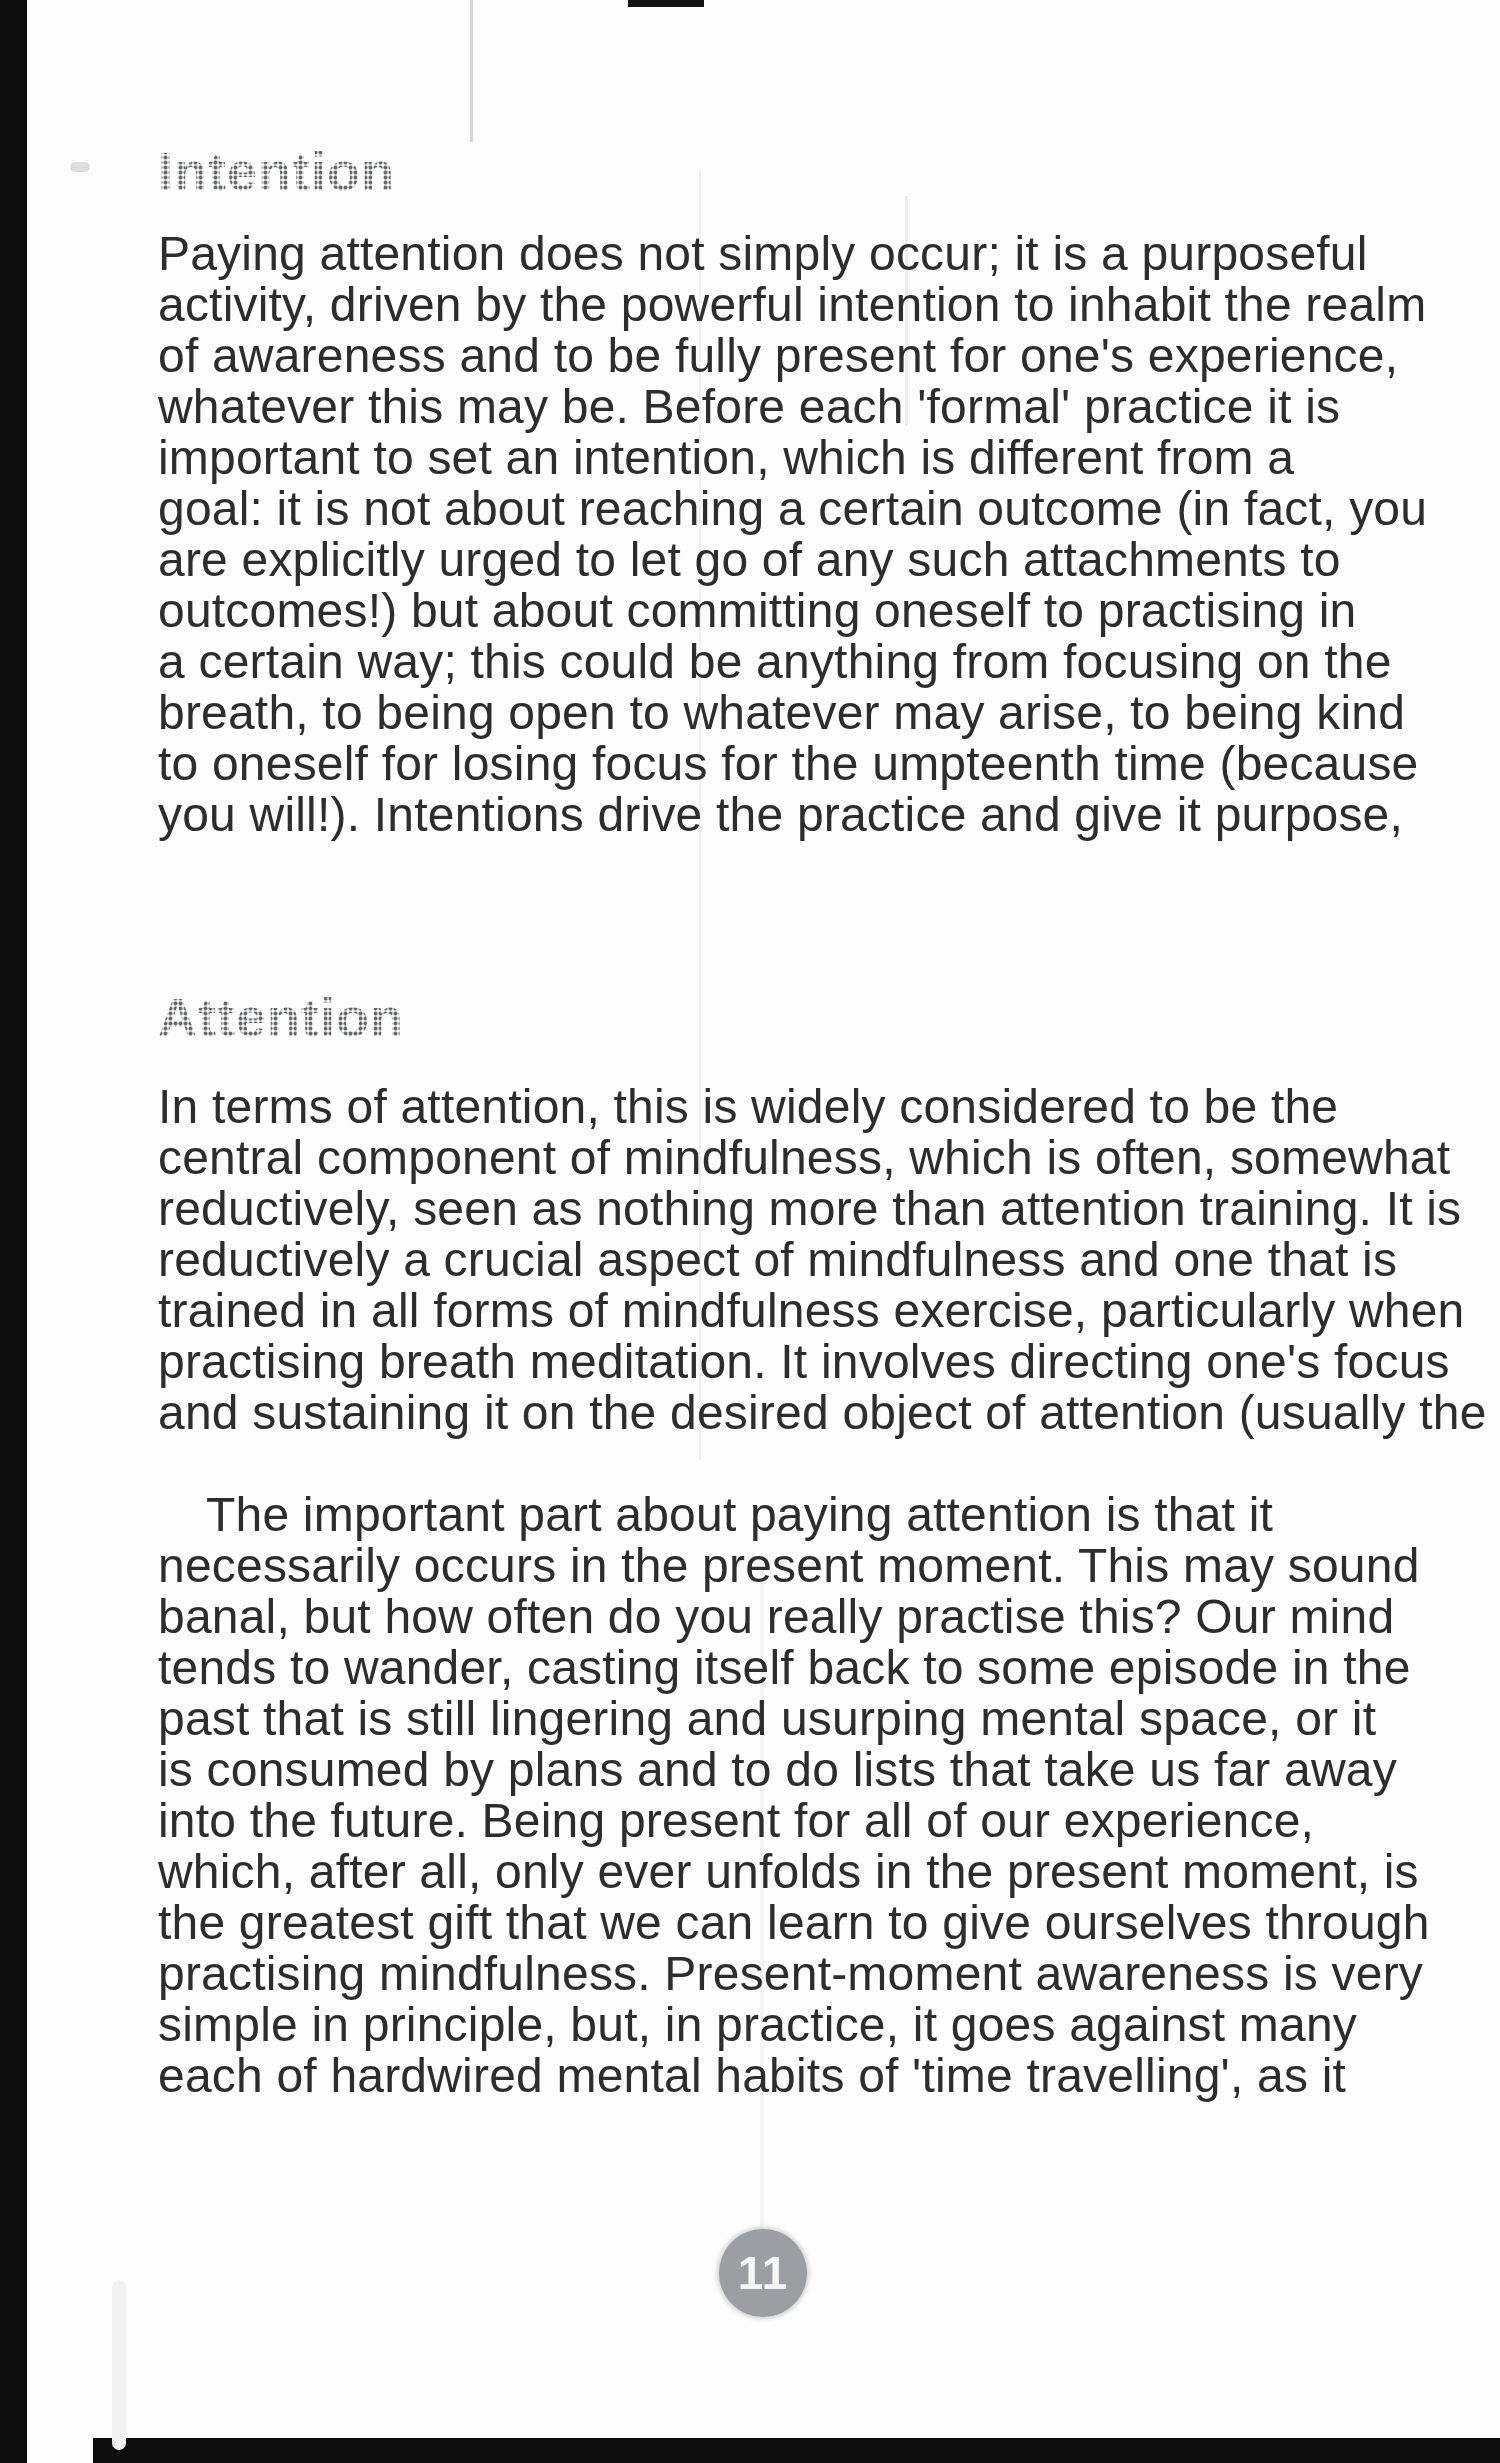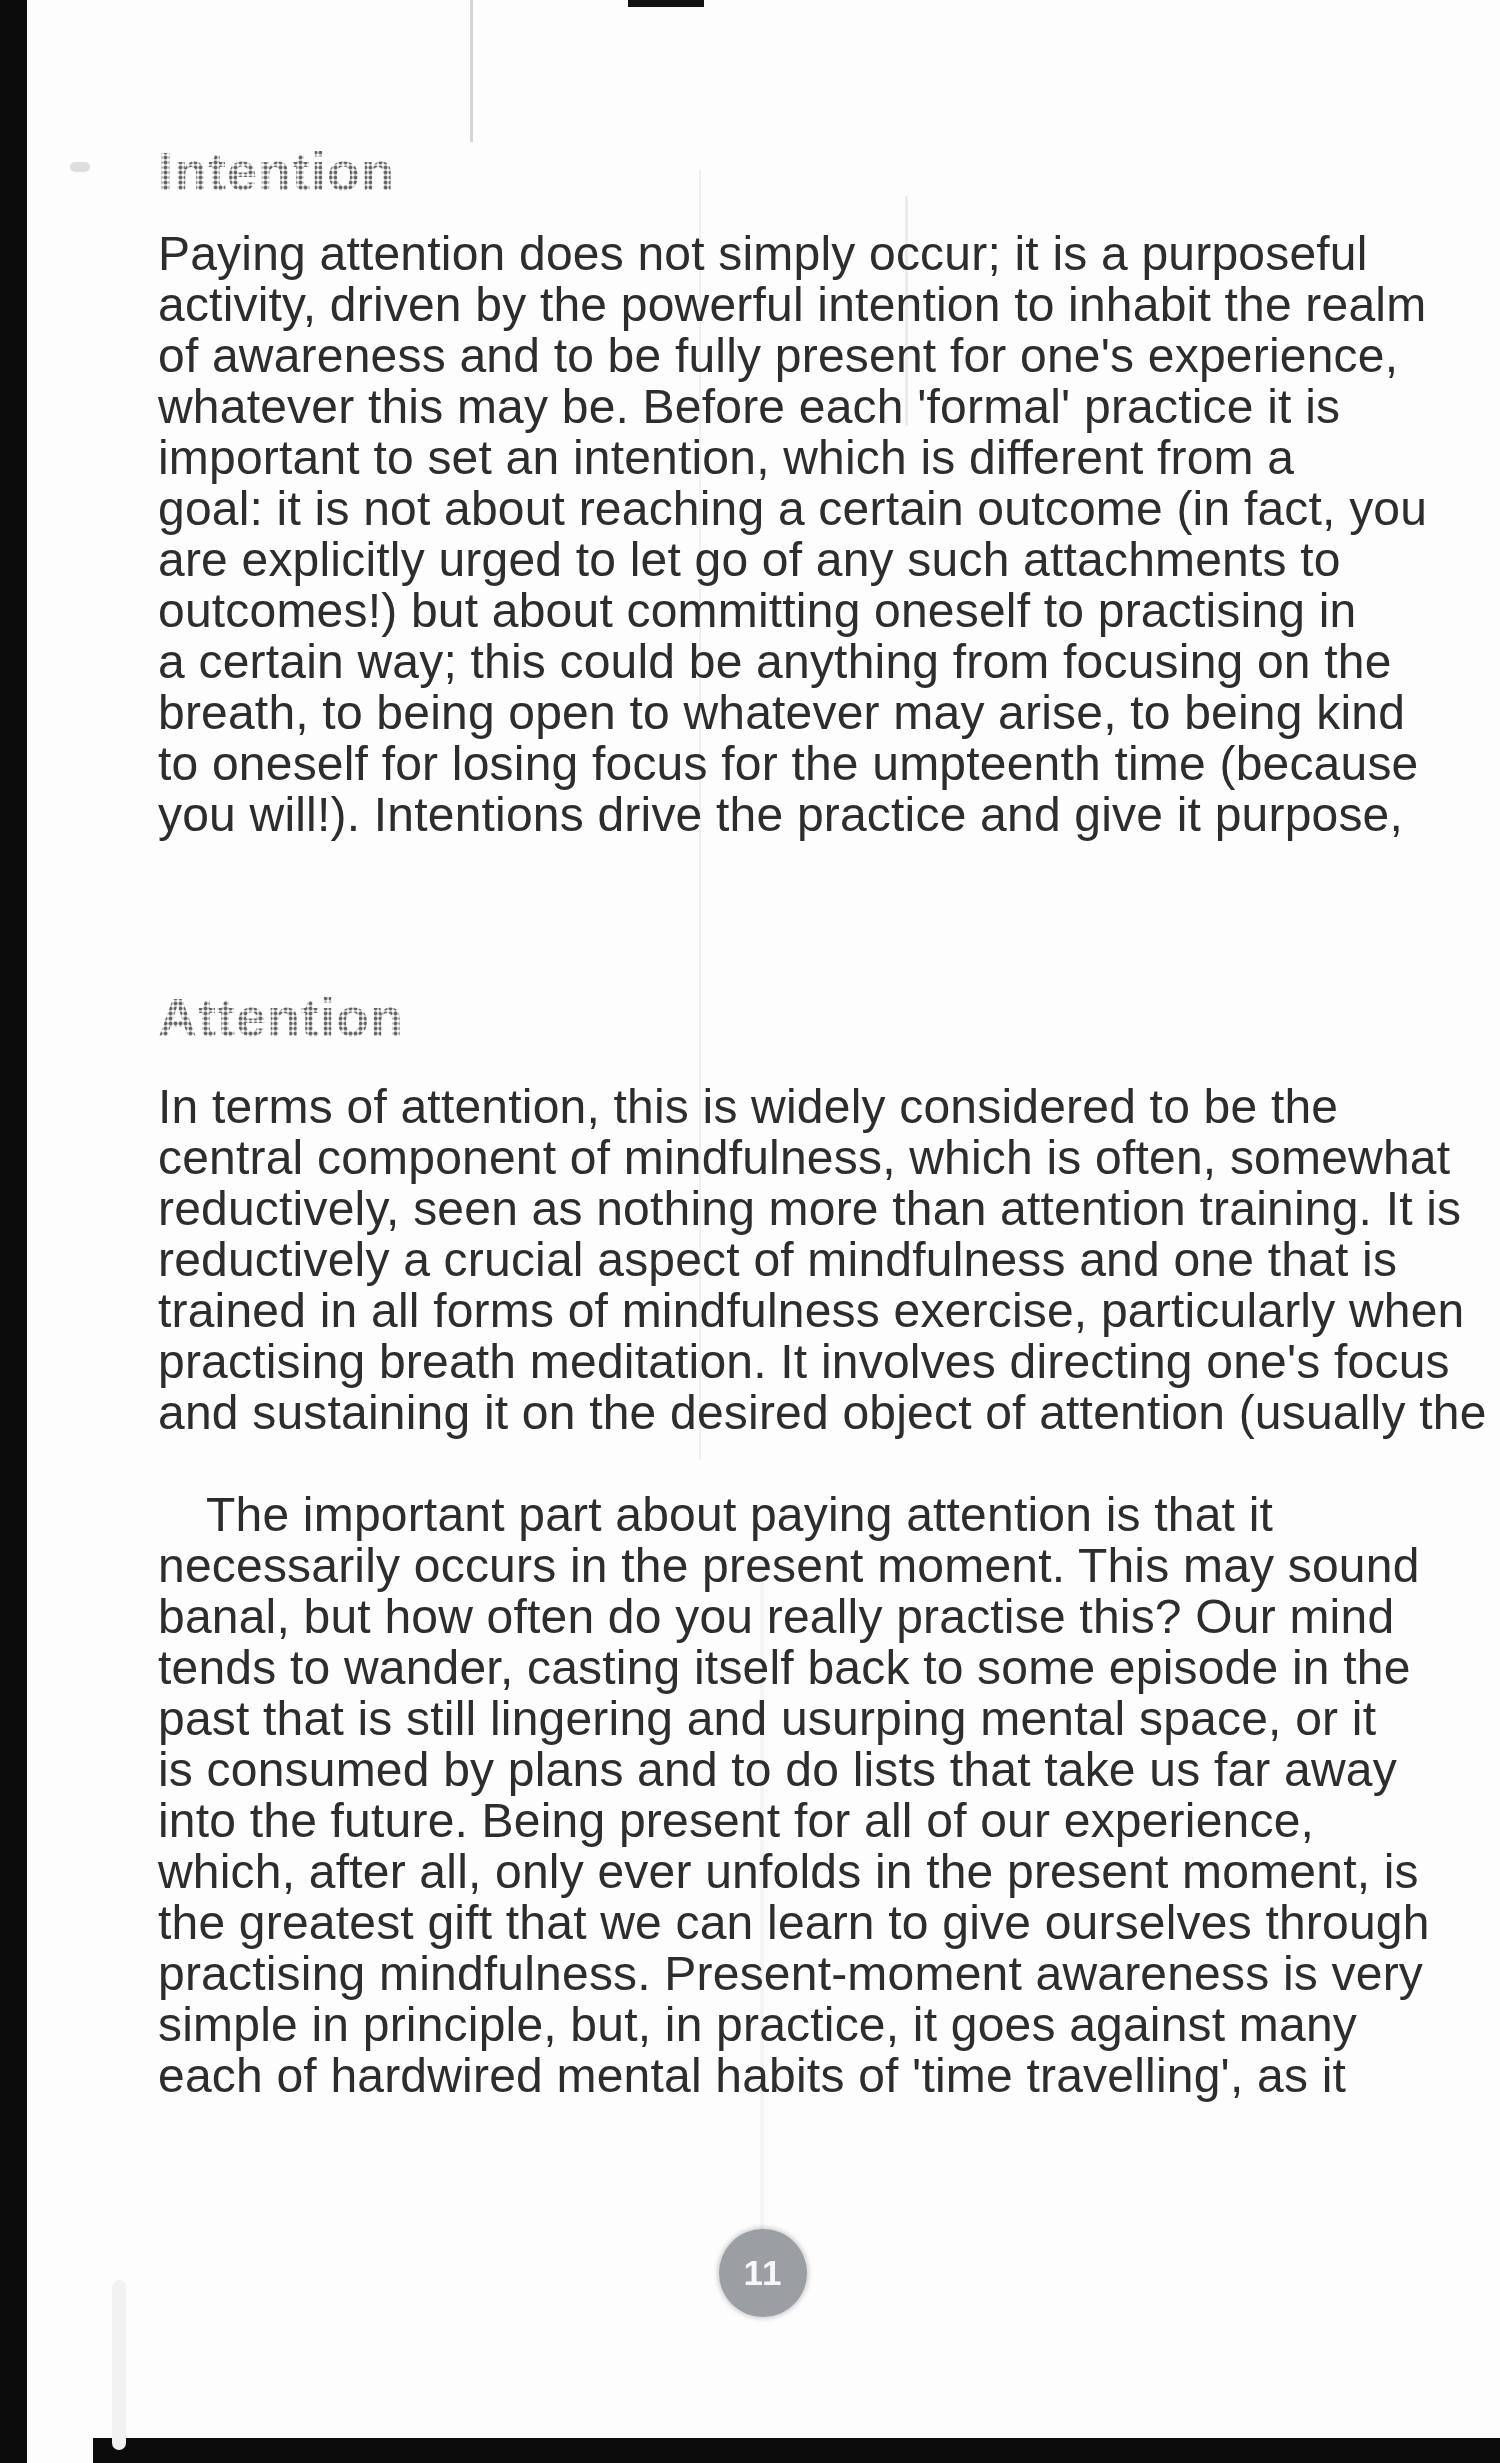--- a/index.html
+++ b/index.html
@@ -71,21 +71,21 @@
     width:88px;
     height:88px;
     border-radius:50%;
     background:var(--badge-bg);
     box-shadow:0 0 4px 2px rgba(155,159,163,0.45);
     display:flex;
     align-items:center;
     justify-content:center;
   }
   .page-number span{
-    font-size:35px;
+    font-size:46px;
     font-weight:bold;
     color:var(--badge-text);
     letter-spacing:1px;
   }
 </style>
 </head>
 <body class="clipok">
 
 <div class="page">
 

